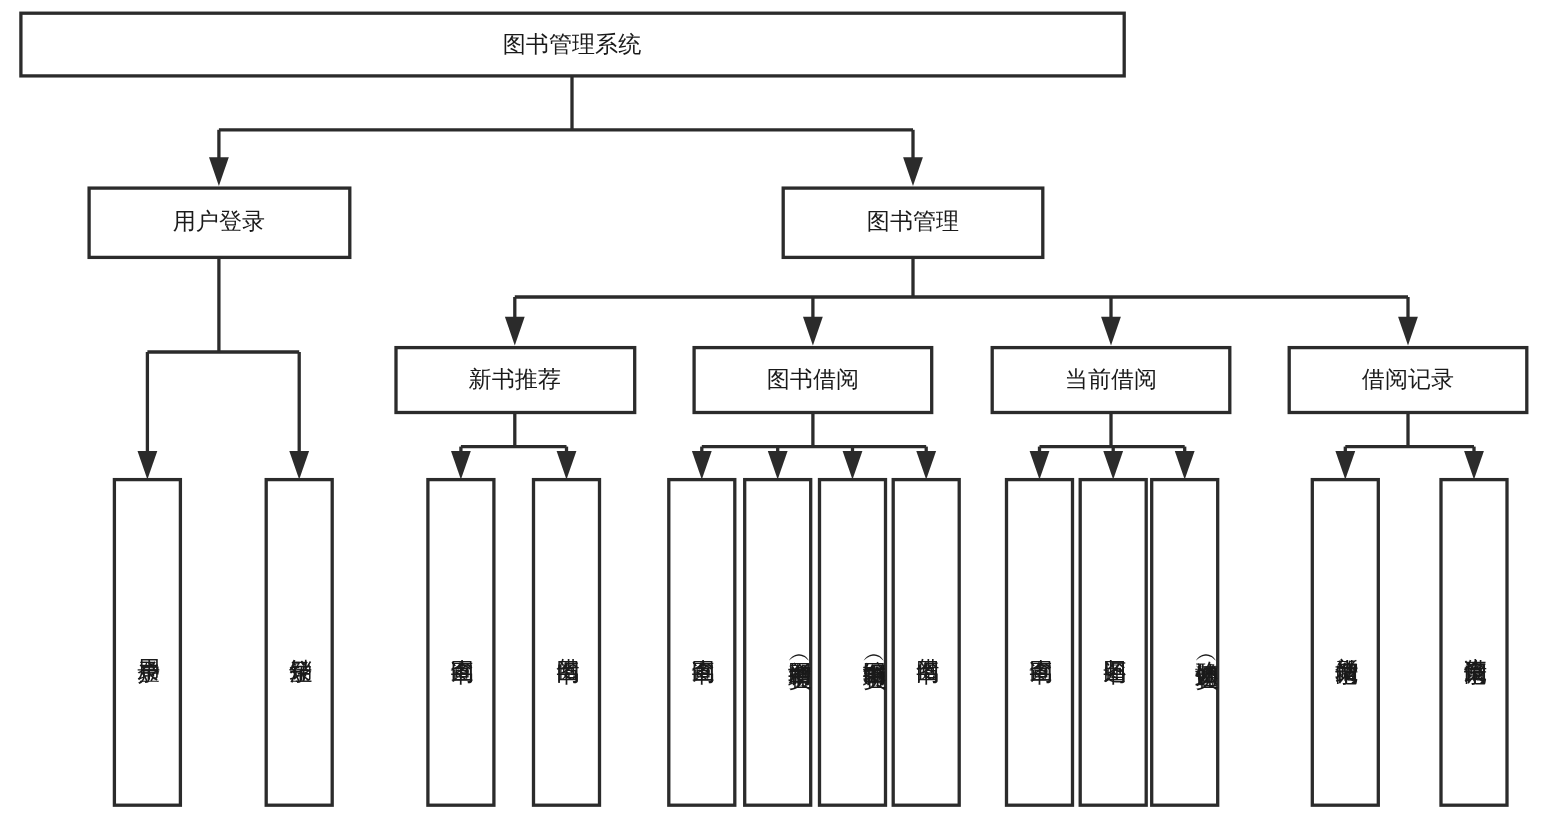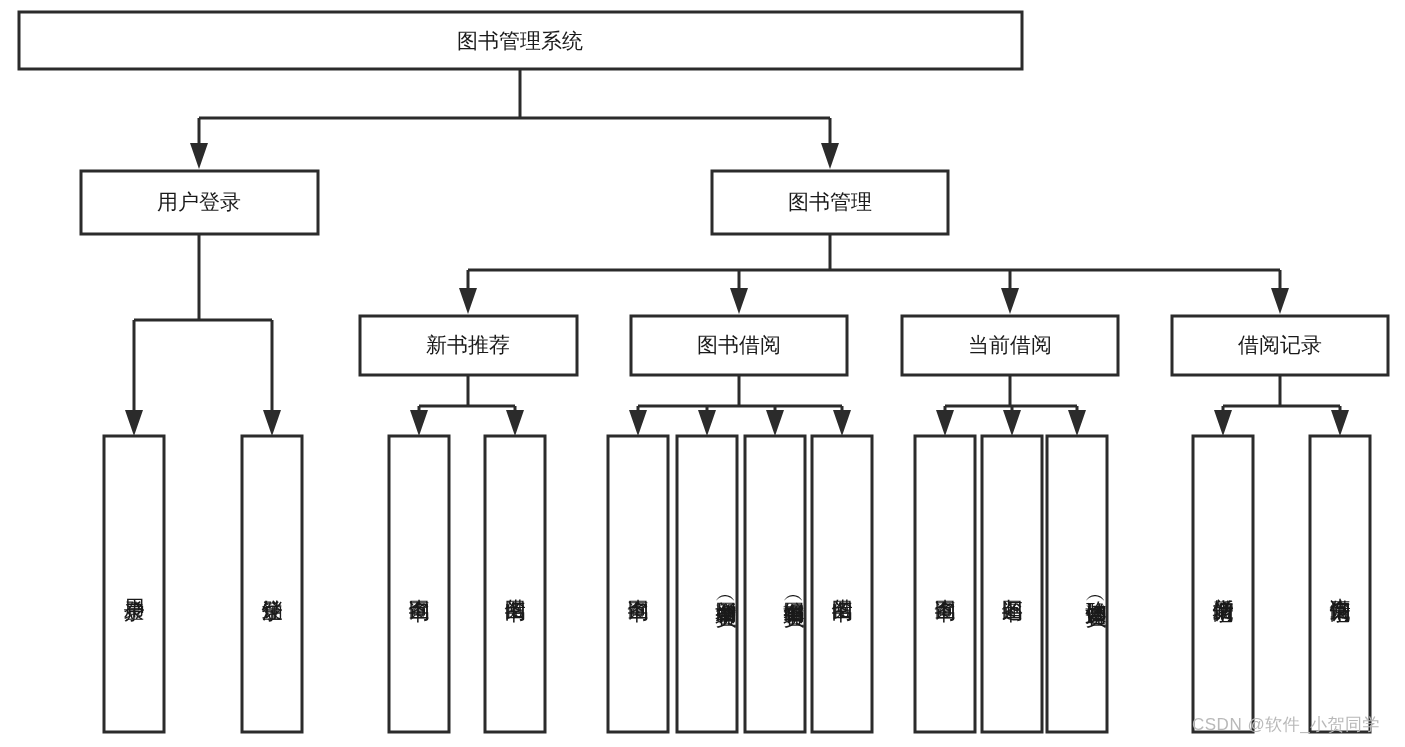--- a/index.html
+++ b/index.html
@@ -180,14 +180,13 @@
   <div class="vlabel" style="left:745px;top:440px;width:60px;height:296px;display:flex;align-items:flex-start;justify-content:center;">编辑图书（管理员）</div>
   <div class="vlabel" style="left:812px;top:436px;width:60px;height:296px;display:flex;align-items:center;justify-content:center;">借阅图书</div>
 
   <div class="vlabel" style="left:915px;top:436px;width:60px;height:296px;display:flex;align-items:center;justify-content:center;">查询图书</div>
   <div class="vlabel" style="left:982px;top:436px;width:60px;height:296px;display:flex;align-items:center;justify-content:center;">归还图书</div>
   <div class="vlabel" style="left:1047px;top:440px;width:60px;height:296px;display:flex;align-items:flex-start;justify-content:center;">确认归还（管理员）</div>
 
   <div class="vlabel" style="left:1193px;top:436px;width:60px;height:296px;display:flex;align-items:center;justify-content:center;">新增借阅记录</div>
   <div class="vlabel" style="left:1310px;top:436px;width:60px;height:296px;display:flex;align-items:center;justify-content:center;">查询借阅记录</div>
 
-  <div class="watermark">CSDN @软件_小贺同学</div>
 </div>
 
 </body></html>

